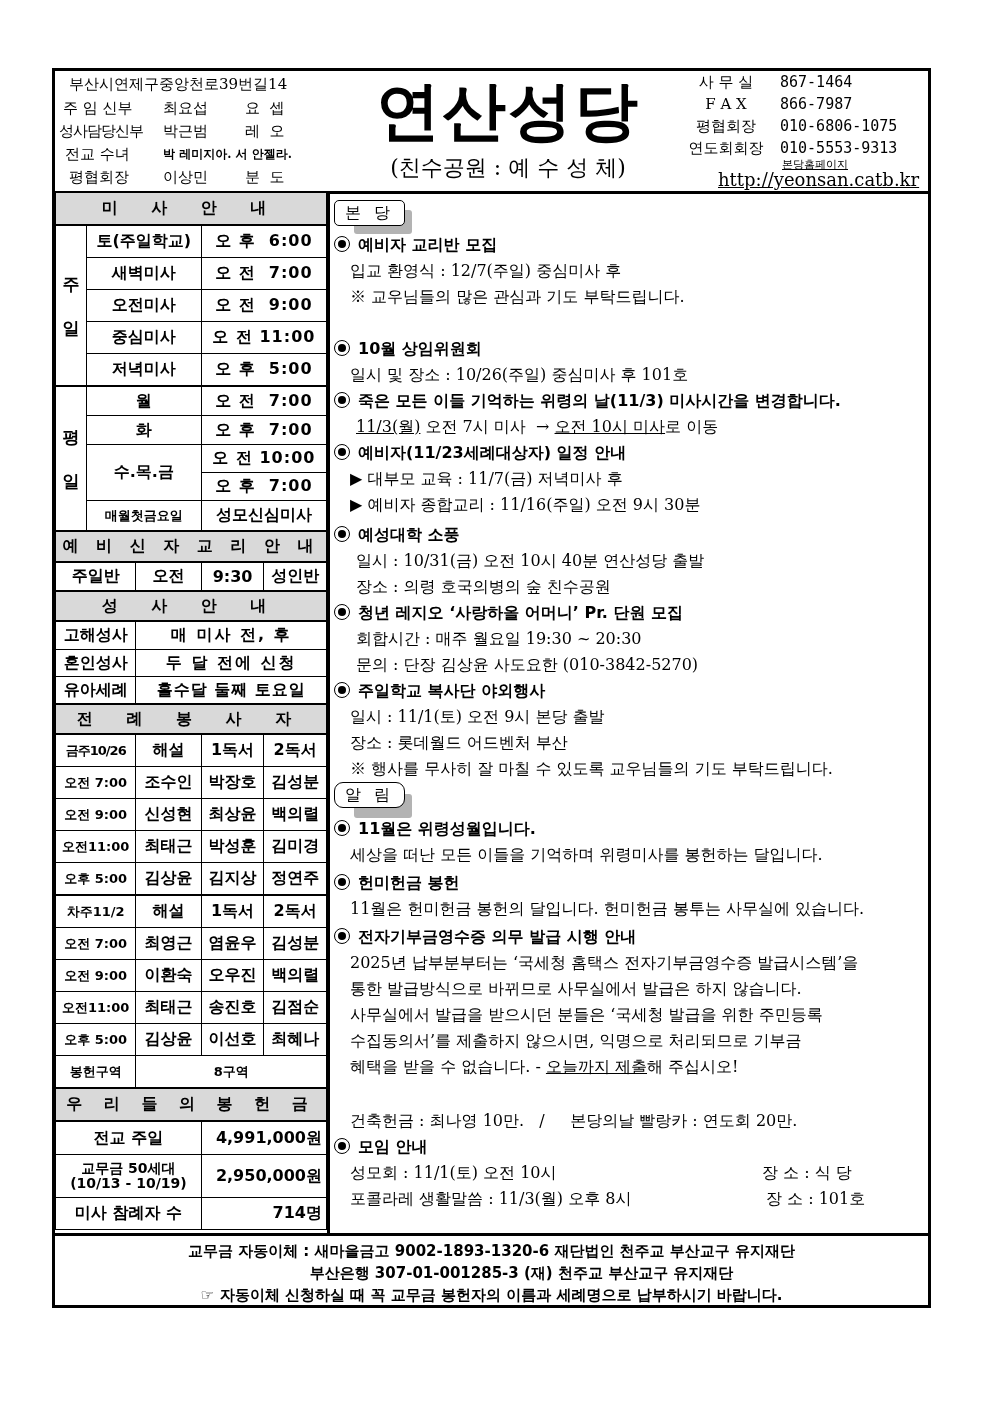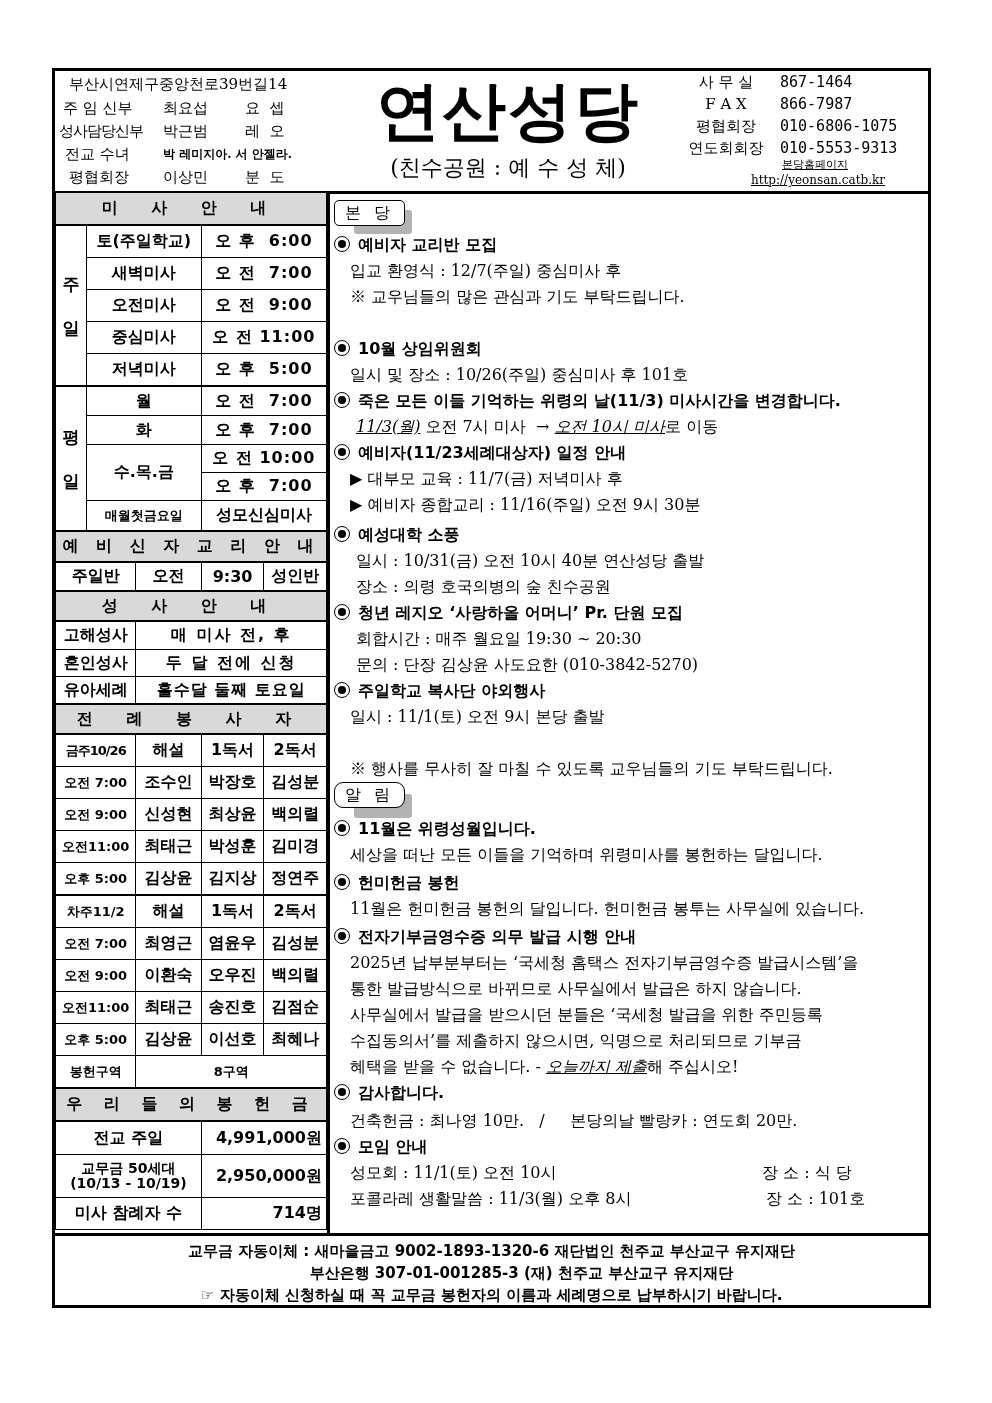--- a/index.html
+++ b/index.html
@@ -13,41 +13,41 @@
   .hdr-left .c2{position:absolute;left:108px;}
   .hdr-left .c3{position:absolute;left:190px;}
   .hdr-left .addr{position:absolute;left:14px;font-size:15px;}
   .title{position:absolute;left:288px;top:0;width:330px;height:80px;font-family:"DejaVu Sans",sans-serif;font-weight:bold;font-size:64px;letter-spacing:2px;line-height:80px;text-align:center;}
   .subtitle{position:absolute;left:288px;top:80px;width:330px;height:34px;line-height:34px;text-align:center;font-family:"DejaVu Serif",serif;font-size:22px;}
   .contacts{position:absolute;left:625px;top:0;width:248px;height:92px;font-family:"DejaVu Serif",serif;font-size:15px;}
   .contacts .crow{position:absolute;left:0;width:248px;height:22px;line-height:22px;}
   .contacts .lab{position:absolute;left:0;width:92px;text-align:center;}
   .contacts .val{position:absolute;left:100px;font-family:"DejaVu Sans Mono",monospace;}
   .hp-label{position:absolute;left:60px;top:88px;width:150px;text-align:center;font-size:11px;line-height:12px;text-decoration:underline;}
-  .hp-url{position:absolute;left:38px;top:101px;width:200px;text-align:center;font-size:12px;line-height:16px;text-decoration:underline;}
+  .hp-url{position:absolute;left:38px;top:101px;width:200px;text-align:right;font-size:18px;line-height:16px;text-decoration:underline;}
   
   .left{position:absolute;left:0;top:120px;width:272px;height:1042px;border-right:3px solid #000;box-sizing:content-box;}
   table.lt{border-collapse:collapse;width:272px;font-family:"DejaVu Sans",sans-serif;font-weight:bold;font-size:16px;}
   table.lt td{border:1px solid #000;text-align:center;padding:0;height:31px;white-space:nowrap;}
   table.lt td.sec{background:#d9d9d9;letter-spacing:14px;height:31px;border-top:2px solid #000;border-bottom:2px solid #000;}
   table.lt td.side{width:30px;font-size:17px;line-height:22px;}
   .tm{letter-spacing:1px;}
   .small{font-size:13px;}
   .xs{font-size:12px;line-height:15px;}
   
   .right{position:absolute;left:275px;top:123px;width:598px;height:1039px;font-family:"DejaVu Serif",serif;font-size:16px;}
   .tag{position:absolute;height:24px;line-height:24px;padding:0 10px;border:1px solid #000;border-radius:5px;background:#fff;font-size:16px;letter-spacing:4px;z-index:2;}
   .tag-shadow{position:absolute;width:58px;height:24px;background:#b3b3b3;border-radius:3px;z-index:1;}
   .ln{position:absolute;left:0;width:598px;height:26px;line-height:26px;white-space:nowrap;}
   .hd{font-family:"DejaVu Sans",sans-serif;font-weight:bold;font-size:16px;}
   .bul{display:inline-block;width:14px;height:14px;border:1px solid #000;border-radius:50%;position:relative;vertical-align:-2px;margin:0 8px 0 4px;}
   .bul::after{content:"";position:absolute;left:3px;top:3px;width:8px;height:8px;border-radius:50%;background:#000;}
   .ind{padding-left:20px;}
   .ind2{padding-left:26px;}
-  .u{text-decoration:underline;font-style:italic;}
+  .u{text-decoration:underline;}
   
   .ftr{position:absolute;left:0;top:1162px;width:873px;height:72px;border-top:3px solid #000;font-family:"DejaVu Sans",sans-serif;font-weight:bold;font-size:15px;}
   .ftr .fl{position:absolute;width:873px;text-align:center;height:22px;line-height:22px;white-space:nowrap;}
 </style>
 </head>
 <body>
 
 <div class="page">
 
   <div class="hdr">
@@ -293,39 +293,39 @@
     <div class="ln hd" style="top:328px;"><span class="bul"></span><span>예성대학 소풍</span></div>
     <div class="ln ind2" style="top:354px;">일시 : 10/31(금) 오전 10시 40분 연산성당 출발</div>
     <div class="ln ind2" style="top:380px;">장소 : 의령 호국의병의 숲 친수공원</div>
 
     <div class="ln hd" style="top:406px;"><span class="bul"></span><span>청년 레지오  ‘사랑하올 어머니’ Pr. 단원 모집</span></div>
     <div class="ln ind2" style="top:432px;">회합시간 : 매주 월요일 19:30 ~ 20:30</div>
     <div class="ln ind2" style="top:458px;">문의 : 단장 김상윤 사도요한 (010-3842-5270)</div>
 
     <div class="ln hd" style="top:484px;"><span class="bul"></span><span>주일학교 복사단 야외행사</span></div>
     <div class="ln ind" style="top:510px;">일시 : 11/1(토) 오전 9시 본당 출발</div>
+    <div class="ln ind" style="top:536px;">장소 : 롯데월드 어드벤처 부산</div>
     <div class="ln ind" style="top:562px;">※ 행사를 무사히 잘 마칠 수 있도록 교우님들의 기도 부탁드립니다.</div>
 
     <div class="tag-shadow" style="left:24px;top:600px;"></div>
     <div class="tag" style="left:4px;top:588px;border-radius:9px;">알 림</div>
 
     <div class="ln hd" style="top:622px;"><span class="bul"></span><span>11월은 위령성월입니다.</span></div>
     <div class="ln ind" style="top:648px;">세상을 떠난 모든 이들을 기억하며 위령미사를 봉헌하는 달입니다.</div>
 
     <div class="ln hd" style="top:676px;"><span class="bul"></span><span>헌미헌금 봉헌</span></div>
     <div class="ln ind" style="top:702px;">11월은 헌미헌금 봉헌의 달입니다. 헌미헌금 봉투는 사무실에 있습니다.</div>
 
     <div class="ln hd" style="top:730px;"><span class="bul"></span><span>전자기부금영수증 의무 발급 시행 안내</span></div>
     <div class="ln ind" style="top:756px;">2025년 납부분부터는 ‘국세청 홈택스 전자기부금영수증 발급시스템’을</div>
     <div class="ln ind" style="top:782px;">통한 발급방식으로 바뀌므로 사무실에서 발급은 하지 않습니다.</div>
     <div class="ln ind" style="top:808px;">사무실에서 발급을 받으시던 분들은 ‘국세청 발급을 위한 주민등록</div>
     <div class="ln ind" style="top:834px;">수집동의서’를 제출하지 않으시면, 익명으로 처리되므로 기부금</div>
     <div class="ln ind" style="top:860px;"><span>혜택을 받을 수 없습니다. - </span><span class="u">오늘까지 제출</span><span>해 주십시오!</span></div>
 
-    <div class="ln hd" style="top:886px;"><span class="bul"></span><span>감사합니다.</span></div>
     <div class="ln ind" style="top:914px;white-space:pre;">건축헌금 : 최나영 10만.   /     본당의날 빨랑카 : 연도회 20만.</div>
 
     <div class="ln hd" style="top:940px;"><span class="bul"></span><span>모임 안내</span></div>
     <div class="ln ind" style="top:966px;">
       <span>성모회 : 11/1(토) 오전 10시</span>
       <span style="position:absolute;left:432px;">장 소 : 식 당</span>
     </div>
     <div class="ln ind" style="top:992px;">
       <span>포콜라레 생활말씀 : 11/3(월) 오후 8시</span>
       <span style="position:absolute;left:436px;">장 소 : 101호</span>

